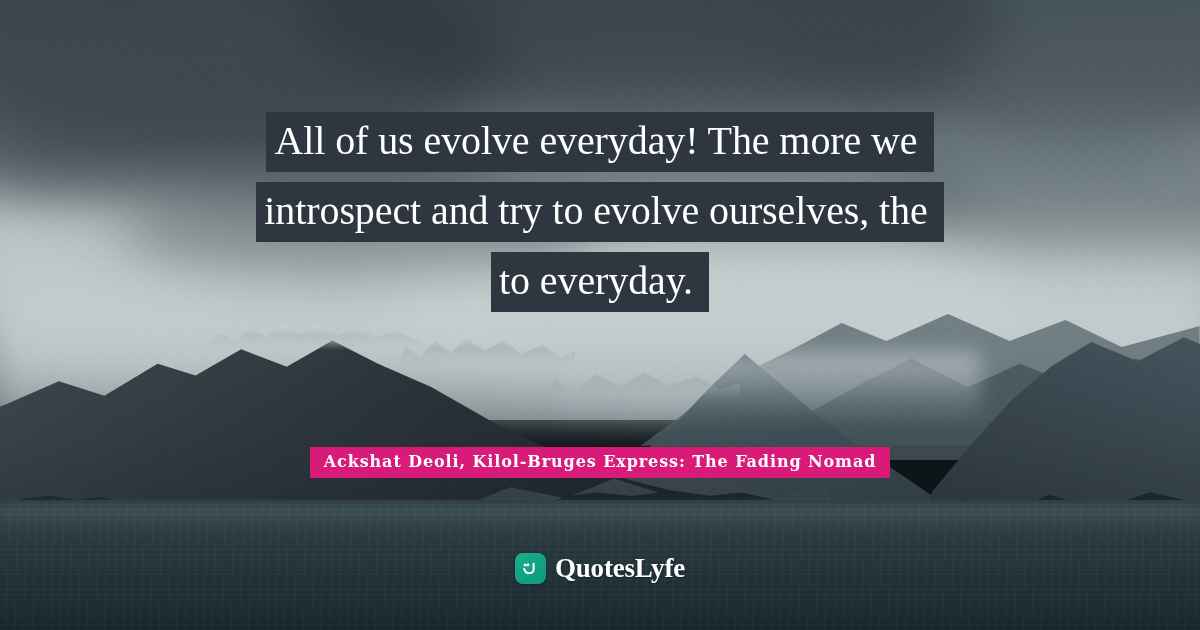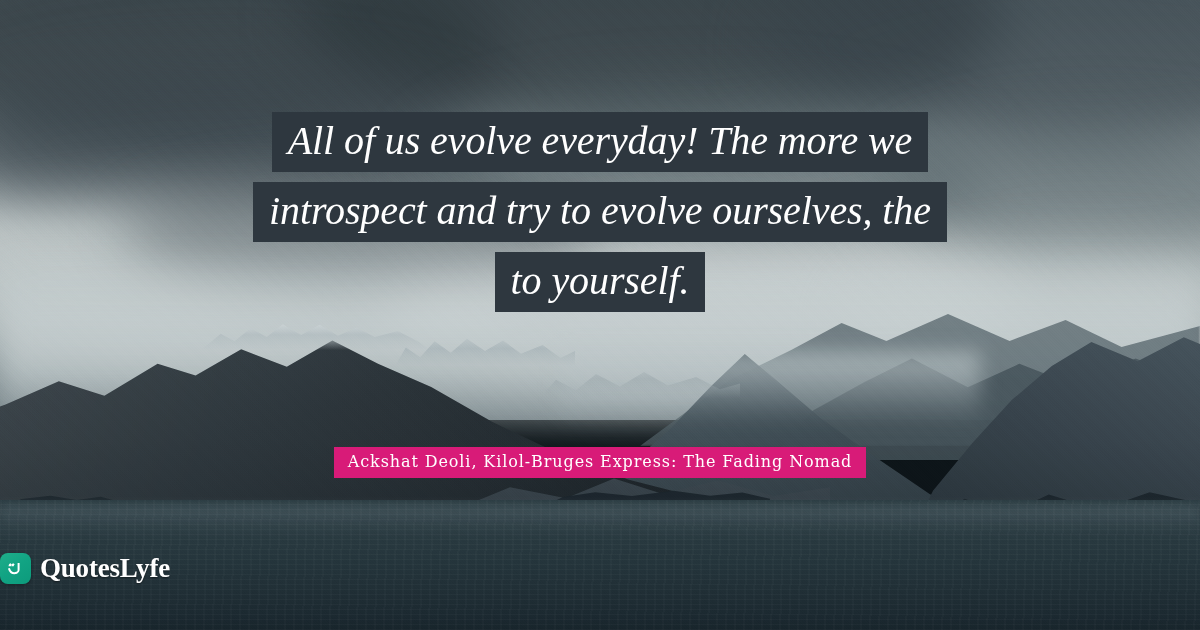--- a/index.html
+++ b/index.html
@@ -234,50 +234,49 @@
     line-height:1.0;
     margin-bottom:10px;
   }
   .quote-line span.band {
     display:inline-block;
     background:#2e373f;
     color:#ffffff;
     font-size:40px;
     font-weight:400;
     line-height:1.30;
-    padding:3px 16px 5px 16px;
+    padding:3px 16px 5px 8px;
     letter-spacing:-0.1px;
     white-space:nowrap;
-    font-style:italic;
   }
 
   
   .attribution {
     position:absolute;
     left:0; top:447px; width:1200px;
     text-align:center;
   }
   .attribution .badge {
     display:inline-block;
     background:#d81b78;
     color:#ffffff;
     font-family:"DejaVu Serif", "Liberation Serif", serif;
     font-size:16px;
-    font-weight:400;
+    font-weight:700;
     letter-spacing:0.9px;
     padding:5px 14px 6px 14px;
     line-height:1.25;
     white-space:nowrap;
   }
 
   
   .logo {
     position:absolute;
     left:0; top:553px; width:1200px;
-    display:flex; align-items:center; justify-content:flex-start; gap:9px;
+    display:flex; align-items:center; justify-content:center; gap:9px;
   }
   .logo-mark {
     width:31px; height:31px;
     background:linear-gradient(145deg,#1fae8a 0%, #11a383 50%, #0d9b7c 100%);
     border-radius:8px;
     display:flex; align-items:center; justify-content:center;
     box-shadow:0 1px 3px rgba(0,0,0,.35);
     flex:none;
   }
   .logo-mark svg { display:block; }
@@ -339,21 +338,21 @@
   </div>
 
   <div class="quote">
     <div class="quote-line">
       <span class="band">All of us evolve everyday! The more we</span>
     </div>
     <div class="quote-line">
       <span class="band">introspect and try to evolve ourselves, the</span>
     </div>
     <div class="quote-line">
-      <span class="band">to yourself.</span>
+      <span class="band">to everyday.</span>
     </div>
   </div>
 
   <div class="attribution">
     <span class="badge">Ackshat Deoli, Kilol-Bruges Express: The Fading Nomad</span>
   </div>
 
   <div class="logo">
     <span class="logo-mark">
       <svg width="20" height="20" viewBox="0 0 20 20" aria-hidden="true">

